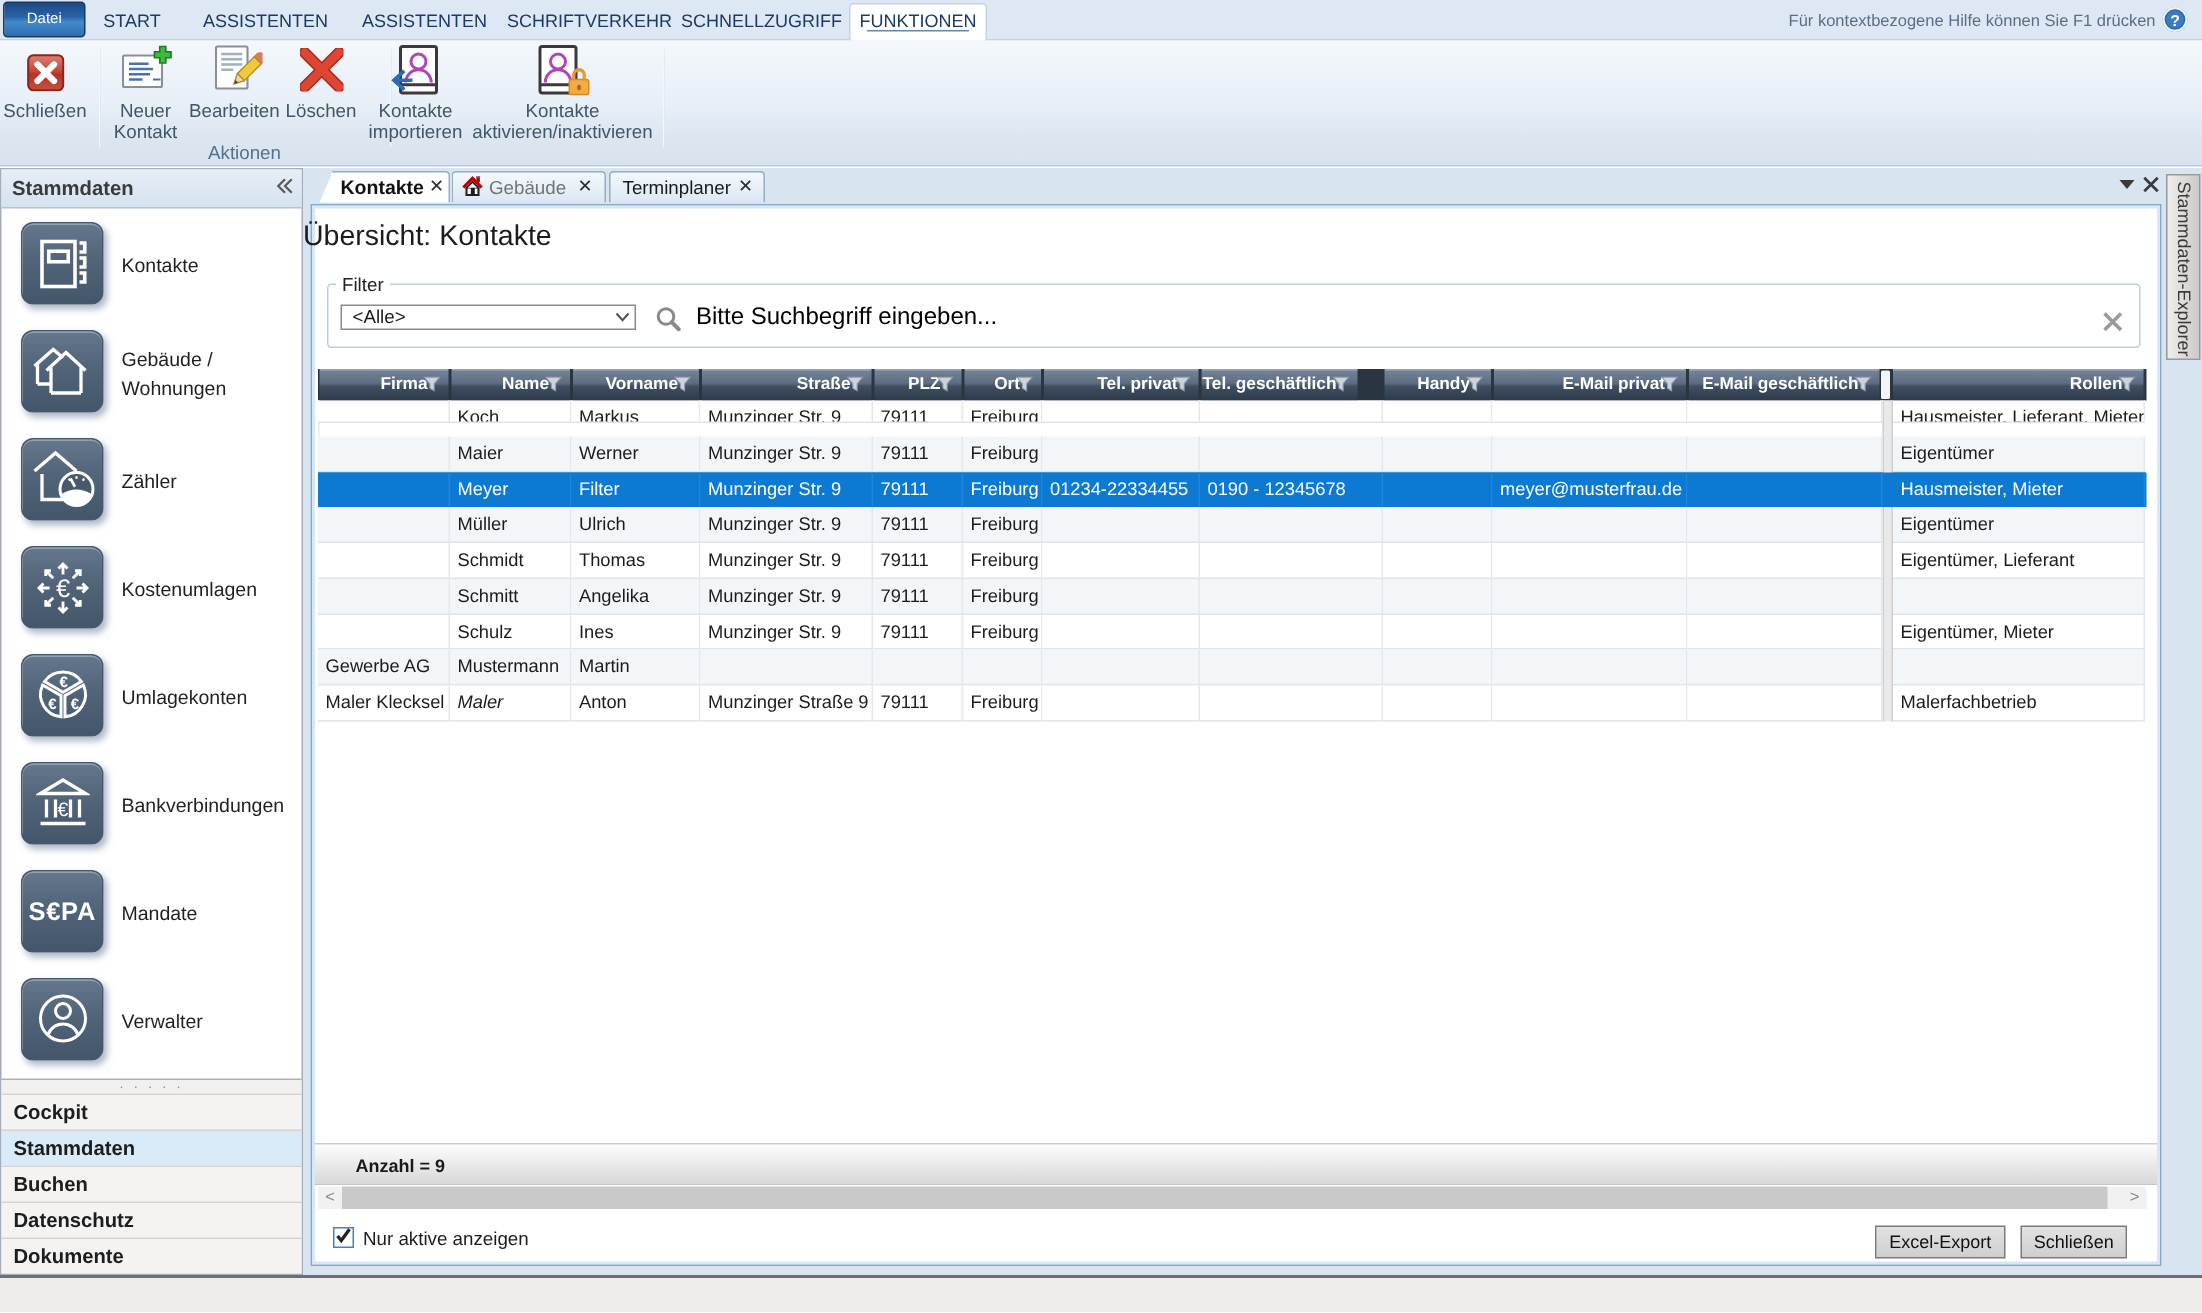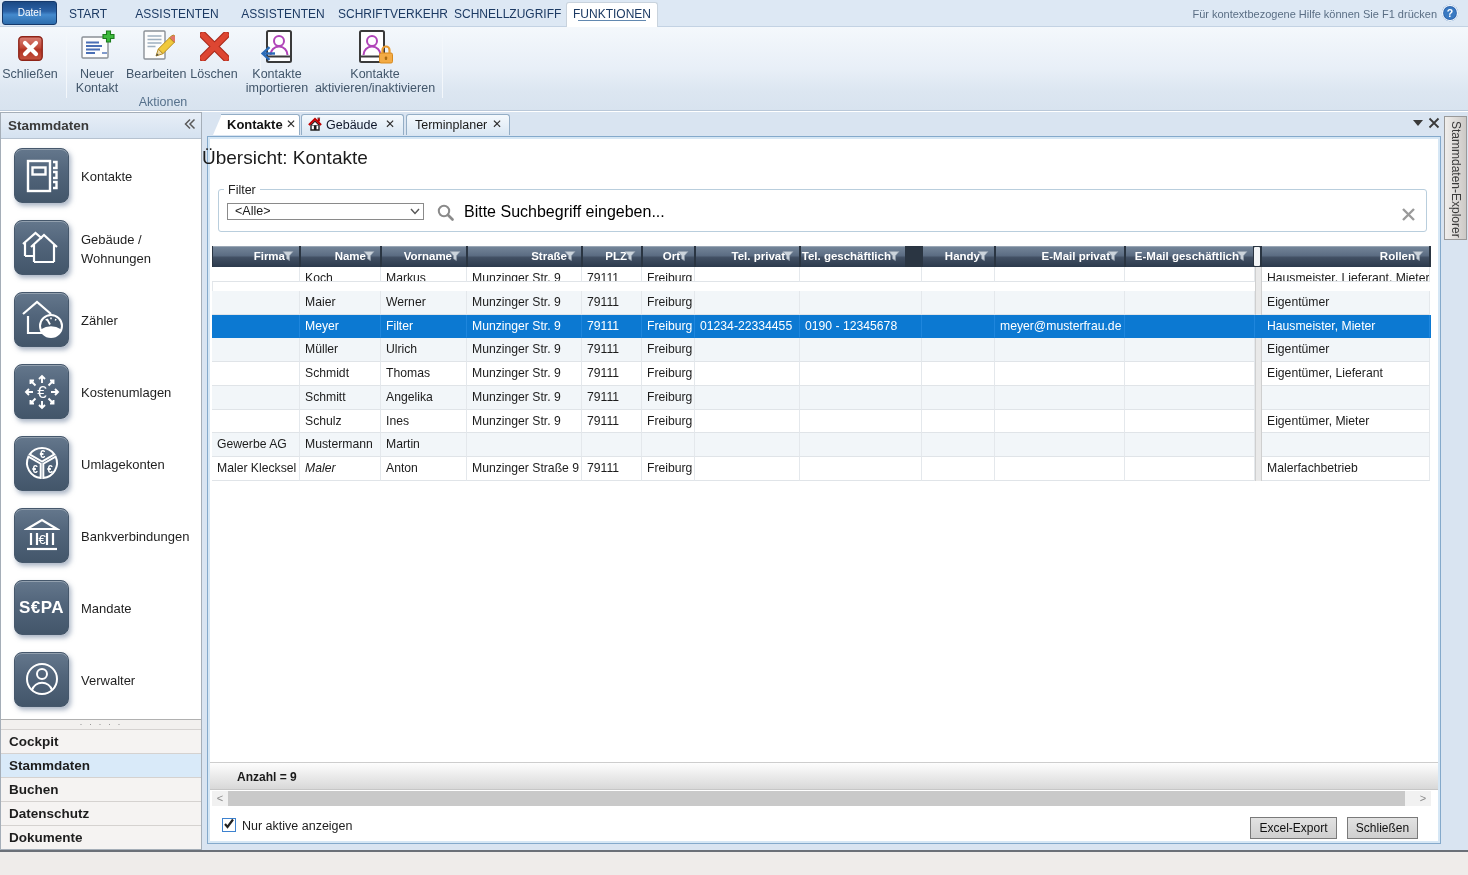--- a/index.html
+++ b/index.html
@@ -272,21 +272,21 @@
 
 <div class="ctab abs" style="left:301px;width:103px;"></div>
 <svg class="abs" style="left:308px;top:117px;" width="14" height="14" viewBox="0 0 14 14">
   <rect x="9.6" y="1" width="2.3" height="3.5" fill="#b00000"></rect>
   <rect x="9.4" y="0.4" width="2.7" height="1" fill="#777"></rect>
   <path d="M3 13 V8 h8 V13 z" fill="#fff" stroke="#222" stroke-width="1.4"></path>
   <path d="M3 8.2 L7 4.2 L11 8.2" fill="#fff" stroke="#222" stroke-width="1.2"></path>
   <path d="M0.9 8 L7 1.9 L13.1 8" fill="none" stroke="#c00000" stroke-width="2.1"></path>
   <rect x="5.9" y="8.3" width="2.6" height="4.7" fill="#1a1a1a"></rect>
 </svg>
-<div class="abs" style="left:326px;top:118px;font-size:12.5px;color:#0f172a;">Gebäude</div>
+<div class="abs" style="left:326px;top:118px;font-size:12.5px;color:#737373;">Gebäude</div>
 <div class="tabx abs" style="left:385px;top:117px;">✕</div>
 <div class="ctab abs" style="left:406px;width:104px;"></div>
 <div class="abs" style="left:415px;top:118px;font-size:12.5px;color:#1a1a1a;">Terminplaner</div>
 <div class="tabx abs" style="left:492px;top:117px;">✕</div>
 <div id="ctab1-sl" class="abs"></div>
 <div id="ctab1" class="abs"></div>
 <div class="abs" style="left:227px;top:117px;font-size:13px;font-weight:bold;color:#111;">Kontakte</div>
 <div class="tabx abs" style="left:286px;top:117px;">✕</div>
 <svg id="cmin" class="abs" style="left:1412px;top:119px;" width="12" height="8" viewBox="0 0 12 8">
     <path d="M1 1 L6 7 L11 1 z" fill="#3a3a3a"></path>

